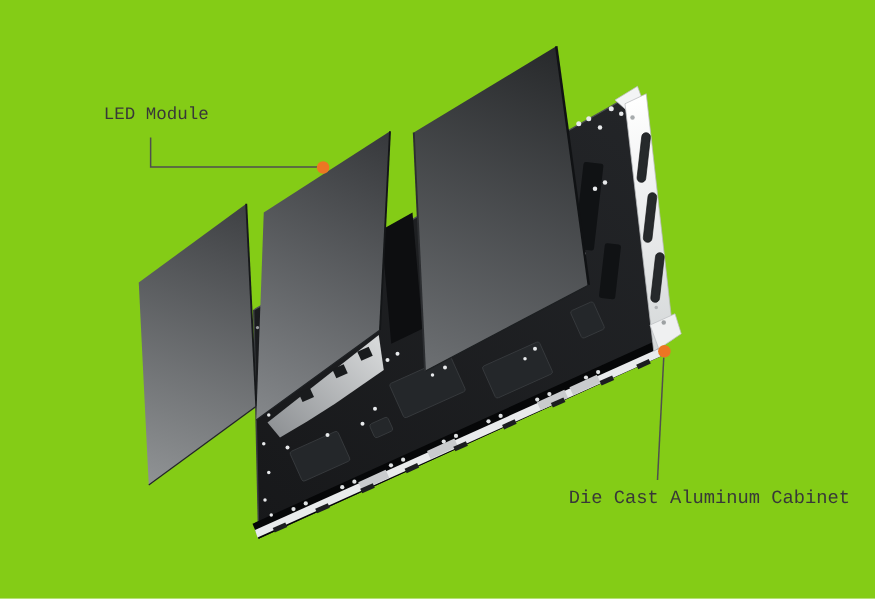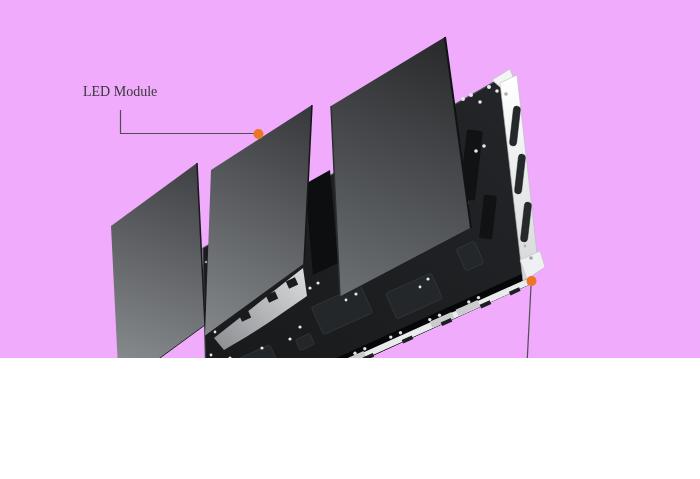--- a/index.html
+++ b/index.html
@@ -1,21 +1,21 @@
 <!DOCTYPE html>
 <html><head>
 <meta charset="utf-8">
 <style>
   html,body{margin:0;padding:0;background:#ffffff;}
   .stage{
     position:relative;
-    width:700px;height:358px;
-    background:#f0abfc;
+    width:700px;height:479px;
+    background:#84cc16;
     overflow:hidden;
-    font-family:Liberation Serif, serif;
+    font-family:Liberation Mono, monospace;
   }
   .stage svg{position:absolute;left:0;top:0;}
   .callout-label{
     position:absolute;
     color:#383838;
     white-space:nowrap;
     -webkit-user-select:none;user-select:none;
   }
   .label-led{left:83px;top:84px;font-size:14px;}
   .label-cabinet{left:455px;top:390px;font-size:15px;}
@@ -189,13 +189,14 @@
     </g>
 
     <g>
       <line x1="531" y1="286" x2="526" y2="384" stroke-width="1.2" stroke="#4f4f4f"></line>
       <circle cx="531.5" cy="281" r="5" fill="#ec7623"></circle>
     </g>
   </svg>
 
   <div class="callout-label label-led">LED Module</div>
 
+  <div class="callout-label label-cabinet">Die Cast Aluminum Cabinet</div>
 </div>
 
 </body></html>

